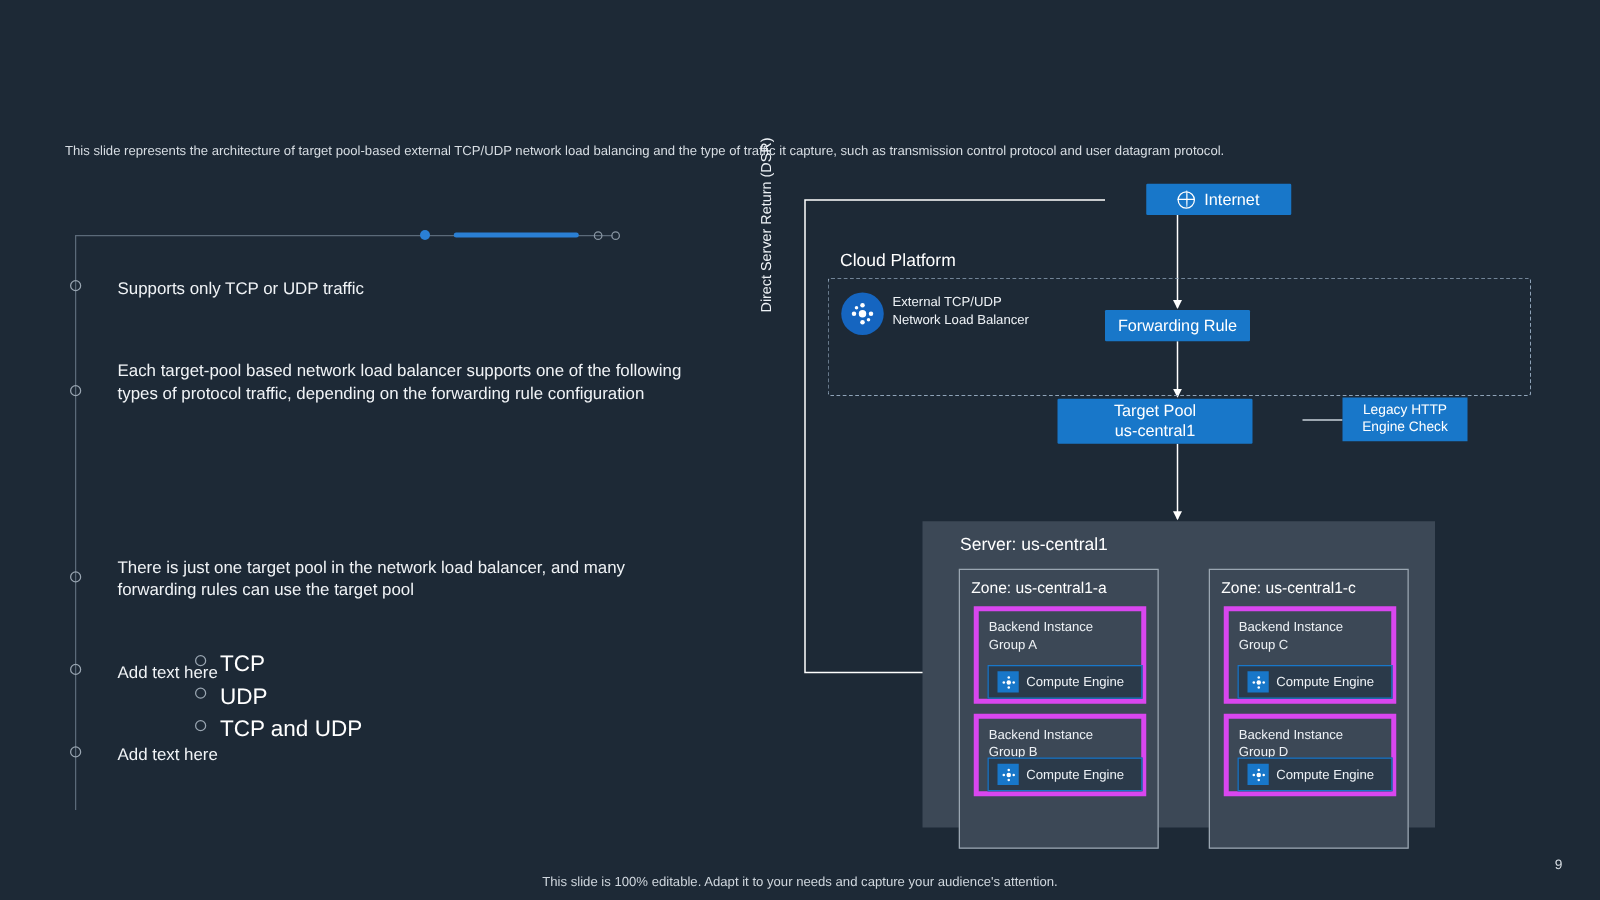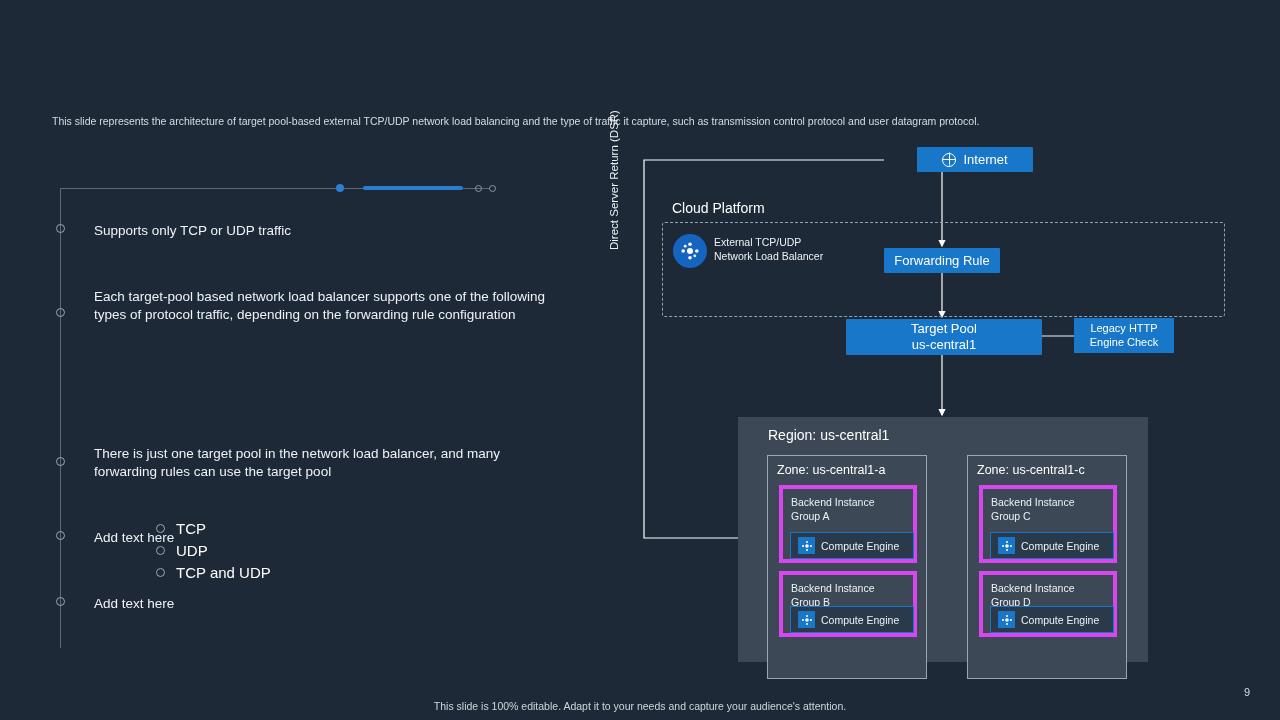--- a/index.html
+++ b/index.html
@@ -66,21 +66,21 @@
     width:470px;
   }
   .bullet-ring {
     position:absolute;
     left:4px;
     width:9px; height:9px; border-radius:50%;
     border:1px solid #9aa6b2;
     background:transparent;
   }
   .sub-list { margin:2px 0 0 0; padding:0; list-style:none; }
-  .sub-list li { position:relative; padding-left:24px; line-height:1.45; font-size:15px; }
+  .sub-list li { position:relative; padding-left:24px; line-height:1.45; font-size:18px; }
   .sub-list li::before {
     content:"";
     position:absolute; left:4px; top:6px;
     width:7px; height:7px; border-radius:50%;
     border:1px solid #9aa6b2;
   }
 
   
   .diagram { position:absolute; left:600px; top:140px; width:660px; height:540px; }
 
@@ -116,21 +116,21 @@
     position:absolute; left:72px; top:60px;
     font-size:14px; color:#ffffff;
   }
   .cloud-box {
     position:absolute; left:62px; top:82px; width:563px; height:95px;
     border:1.5px dashed #8fa3b8;
     border-radius:3px;
   }
   .fwd-rule { left:284px; top:108px; width:116px; height:25px; }
   .target-pool {
-    left:246px; top:179px; width:196px; height:36px;
+    left:246px; top:179px; width:156px; height:36px;
     flex-direction:column; line-height:1.25; text-align:center;
   }
   .legacy-hc {
     position:absolute; left:474px; top:178px; width:100px; height:35px;
     background:#1877c9; color:#fff; font-size:11px;
     display:flex; flex-direction:column; align-items:center; justify-content:center;
     text-align:center; line-height:1.25;
   }
 
   .nlb-icon {
@@ -291,21 +291,21 @@
       <span>Target Pool</span>
       <span>us-central1</span>
     </div>
 
     <div class="legacy-hc">
       <span>Legacy HTTP</span>
       <span>Engine Check</span>
     </div>
 
     <div class="region-box">
-      <div class="region-title">Region: us-central1</div>
+      <div class="region-title">Server: us-central1</div>
 
       <div class="zone zone-a">
         <div class="zone-title">Zone: us-central1-a</div>
 
         <div class="big-box bg-a">
           <div class="bg-label">
             <div>Backend Instance</div>
             <div>Group A</div>
           </div>
           <div class="ce-box ce-a">

